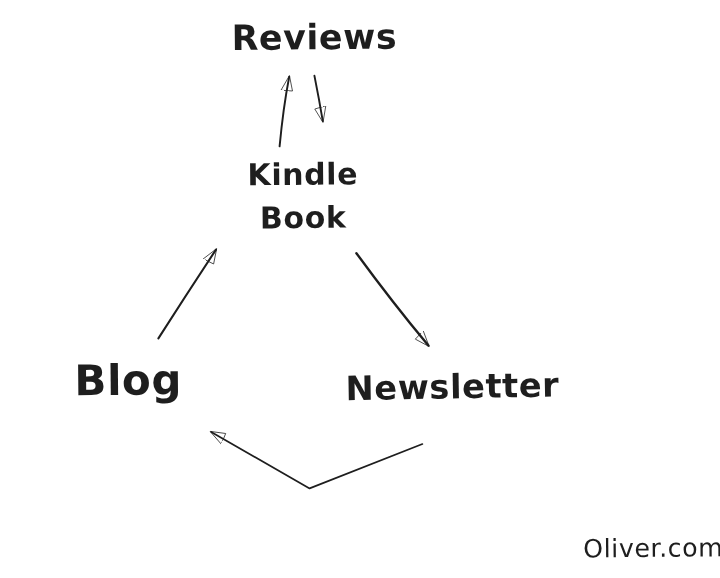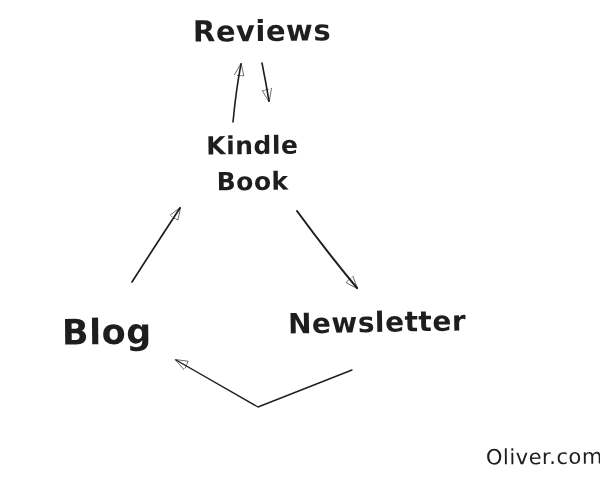--- a/index.html
+++ b/index.html
@@ -33,21 +33,21 @@
     position: absolute;
     white-space: nowrap;
     font-weight: 600;
     letter-spacing: 0.5px;
     transform: rotate(-0.5deg);
   }
   .label-reviews   { left: 193px; top: 14px;  font-size: 29px; }
   .label-kindle    { left: 195px; top: 128px; width: 115px; text-align: center;
                      font-size: 25px; line-height: 36px; }
   .label-kindle .line { display: block; }
-  .label-blog      { left: 62px;  top: 312px; font-size: 35px; }
+  .label-blog      { left: 62px;  top: 298px; font-size: 35px; }
   .label-newsletter{ left: 288px; top: 306px; font-size: 28px; transform: rotate(-1deg); }
   .label-watermark { left: 486px; top: 445px; font-size: 21px; font-weight: 500; }
 </style>
 </head>
 <body>
 
 <div class="canvas">
 
   <svg class="arrows" viewBox="0 0 600 482" xmlns="http://www.w3.org/2000/svg">
     <defs>

